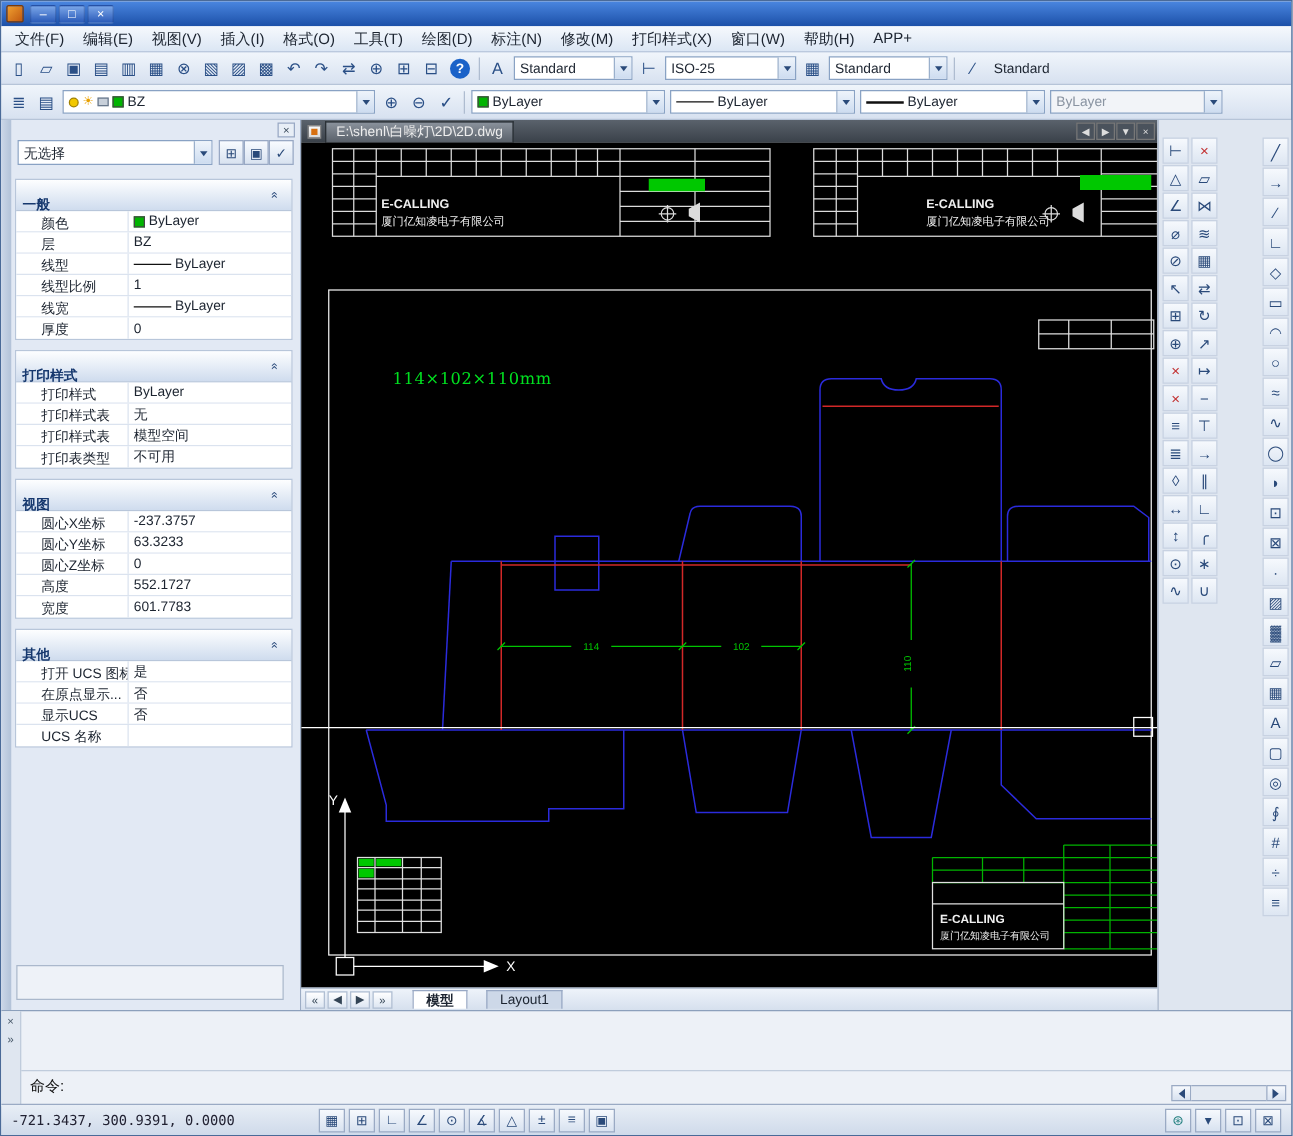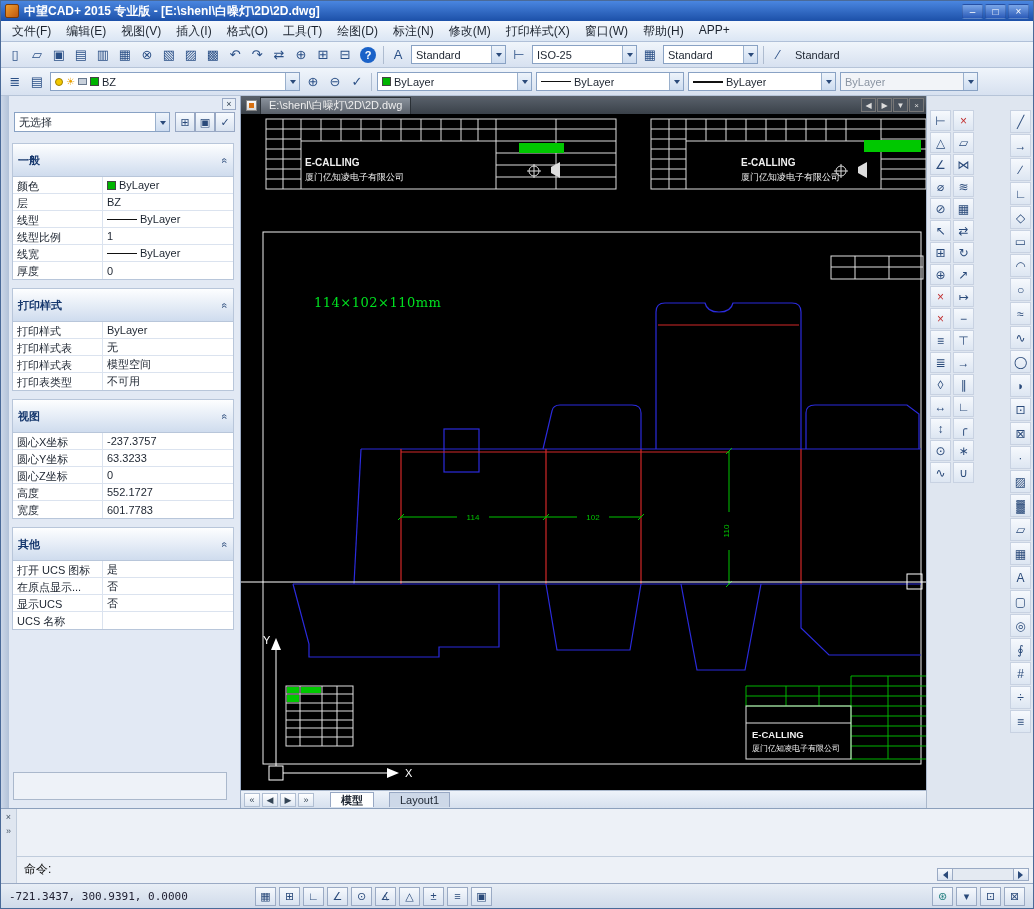--- a/index.html
+++ b/index.html
@@ -38,25 +38,25 @@
 .main{position:absolute;top:95px;left:0;right:0;height:712px}
 
 .props{position:absolute;left:0;top:0;width:240px;height:100%;background:#e2e9f4;border-right:1px solid #9cacc4;padding-left:9px}
 .props::before{content:"";position:absolute;left:0;top:0;width:8px;height:100%;background:linear-gradient(90deg,#ccd7e8,#b2c2d8)}
 .props-head{height:14px;position:relative}
 .props-close{position:absolute;right:4px;top:2px;width:14px;height:12px;font-size:9px;line-height:10px;text-align:center;color:#345;border:1px solid #98a8c4;background:#e8eef6}
 .selrow{display:flex;gap:3px;padding:2px 5px 3px 2px;align-items:flex-end}
 .selcombo{flex:1;height:20px}
 .sbtn{width:20px;height:20px;border:1px solid #98a8c4;background:linear-gradient(#f8fbff,#d8e2f0);display:flex;align-items:center;justify-content:center;font-size:11px;color:#2a4a7a;flex:none}
 .sect{margin:8px 6px 0 2px;border:1px solid #b8c6da}
-.secthead{height:33px;display:flex;align-items:center;padding:0 5px;background:linear-gradient(#fdfeff,#cfdcee);border-bottom:1px solid #b8c6da;font-weight:bold;color:#16386e;font-size:11px}
+.secthead{height:17px;display:flex;padding:12px 5px;background:linear-gradient(#fdfeff,#cfdcee);border-bottom:1px solid #b8c6da;font-weight:bold;color:#16386e;font-size:11px}
 .chev{margin-left:auto;transform:rotate(90deg);font-size:10px;color:#2a4a7a;font-weight:normal}
 .prow{display:flex;height:17px;background:#fff;border-bottom:1px solid #dbe3ef;font-size:11px}
 .prow:last-child{border-bottom:none}
-.plabel{width:90px;padding:2px 4px;border-right:1px solid #dbe3ef;white-space:nowrap;overflow:hidden;flex:none}
+.plabel{width:90px;padding:2px 20px;border-right:1px solid #dbe3ef;white-space:nowrap;overflow:hidden;flex:none}
 .pval{flex:1;padding:1px 4px;display:flex;align-items:center;gap:3px;white-space:nowrap;overflow:hidden}
 .props-note{position:absolute;left:12px;bottom:8px;width:214px;height:28px;border:1px solid #aab8cc;background:#eef2f8}
 
 .center{position:absolute;left:240px;top:0;width:685px;height:100%}
 .doctab{height:18px;background:linear-gradient(#5a626c,#3a4149);display:flex;align-items:center;padding:0 2px;color:#eee;font-size:11px}
 .dwg-ico{width:11px;height:11px;background:linear-gradient(#fafafa,#d8d8d8);border:1px solid #888;margin:0 3px;position:relative;flex:none}
 .dwg-ico::after{content:"";position:absolute;inset:2px;background:#d87010}
 .doc-path{background:linear-gradient(#8a929c,#596069);border:1px solid #2a3036;border-bottom:none;padding:0 8px;height:17px;display:flex;align-items:center;white-space:nowrap}
 .dspacer{flex:1}
 .dbtn{width:15px;height:14px;font-size:8px;color:#ddd;display:flex;align-items:center;justify-content:center;border:1px solid #777;background:#4a525c;margin-left:1px}
@@ -90,21 +90,20 @@
 .sb-spacer{flex:1}
 .sright{display:flex;gap:3px}
 </style>
 </head>
 <body>
 
 <div class="app">
 
   <div class="titlebar">
     <span class="app-icon"></span>
-    <span class="title-text">中望CAD+ 2015 专业版 - [E:\shenl\白噪灯\2D\2D.dwg]</span>
     <span class="winbtns">
       <span class="winbtn">–</span>
       <span class="winbtn">□</span>
       <span class="winbtn">×</span>
     </span>
   </div>
 
   <div class="menubar">
 
   <span class="menu-item">文件(F)</span>

